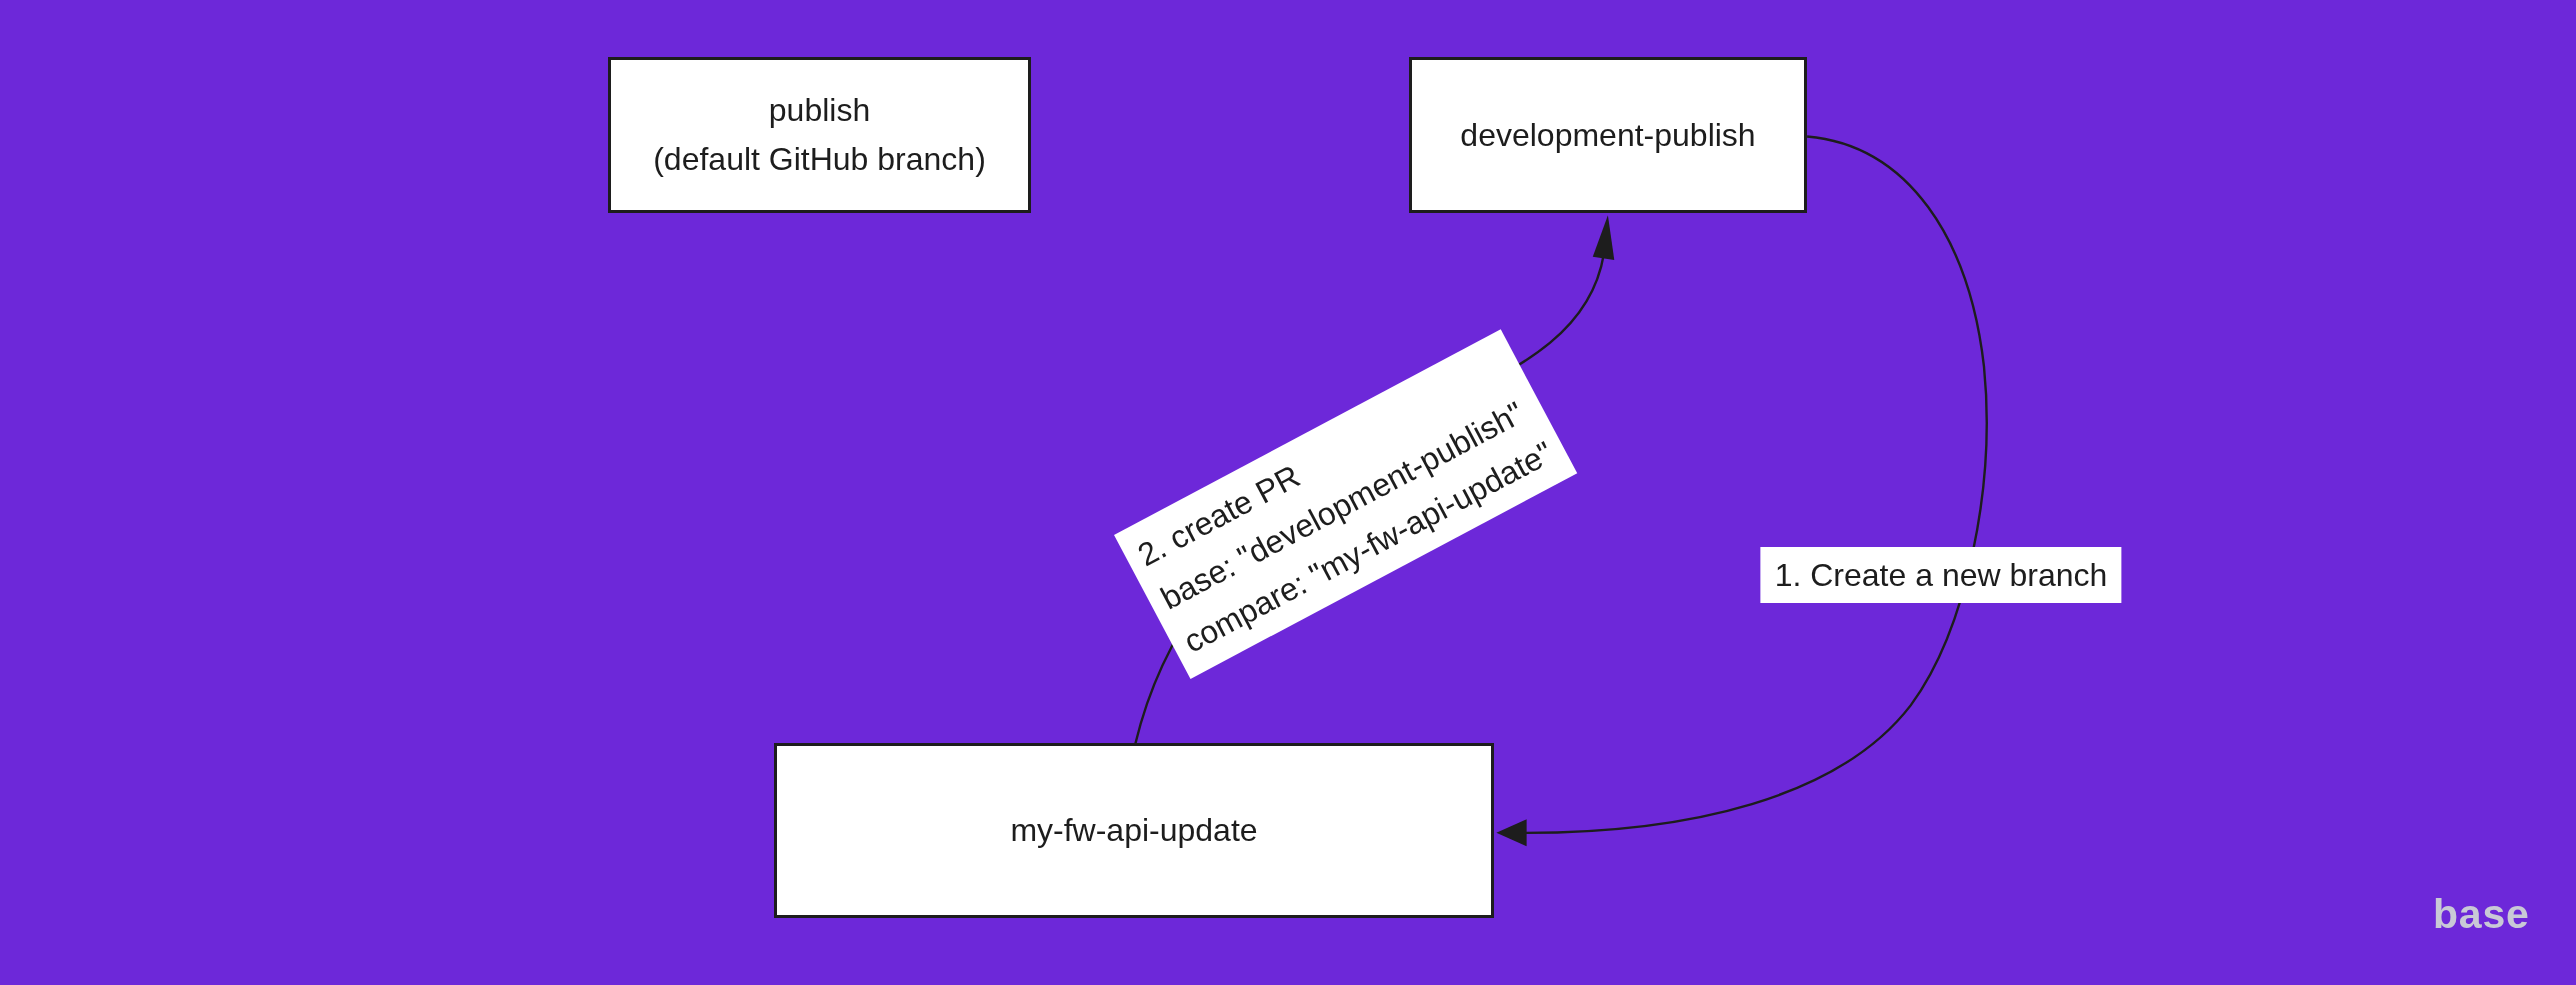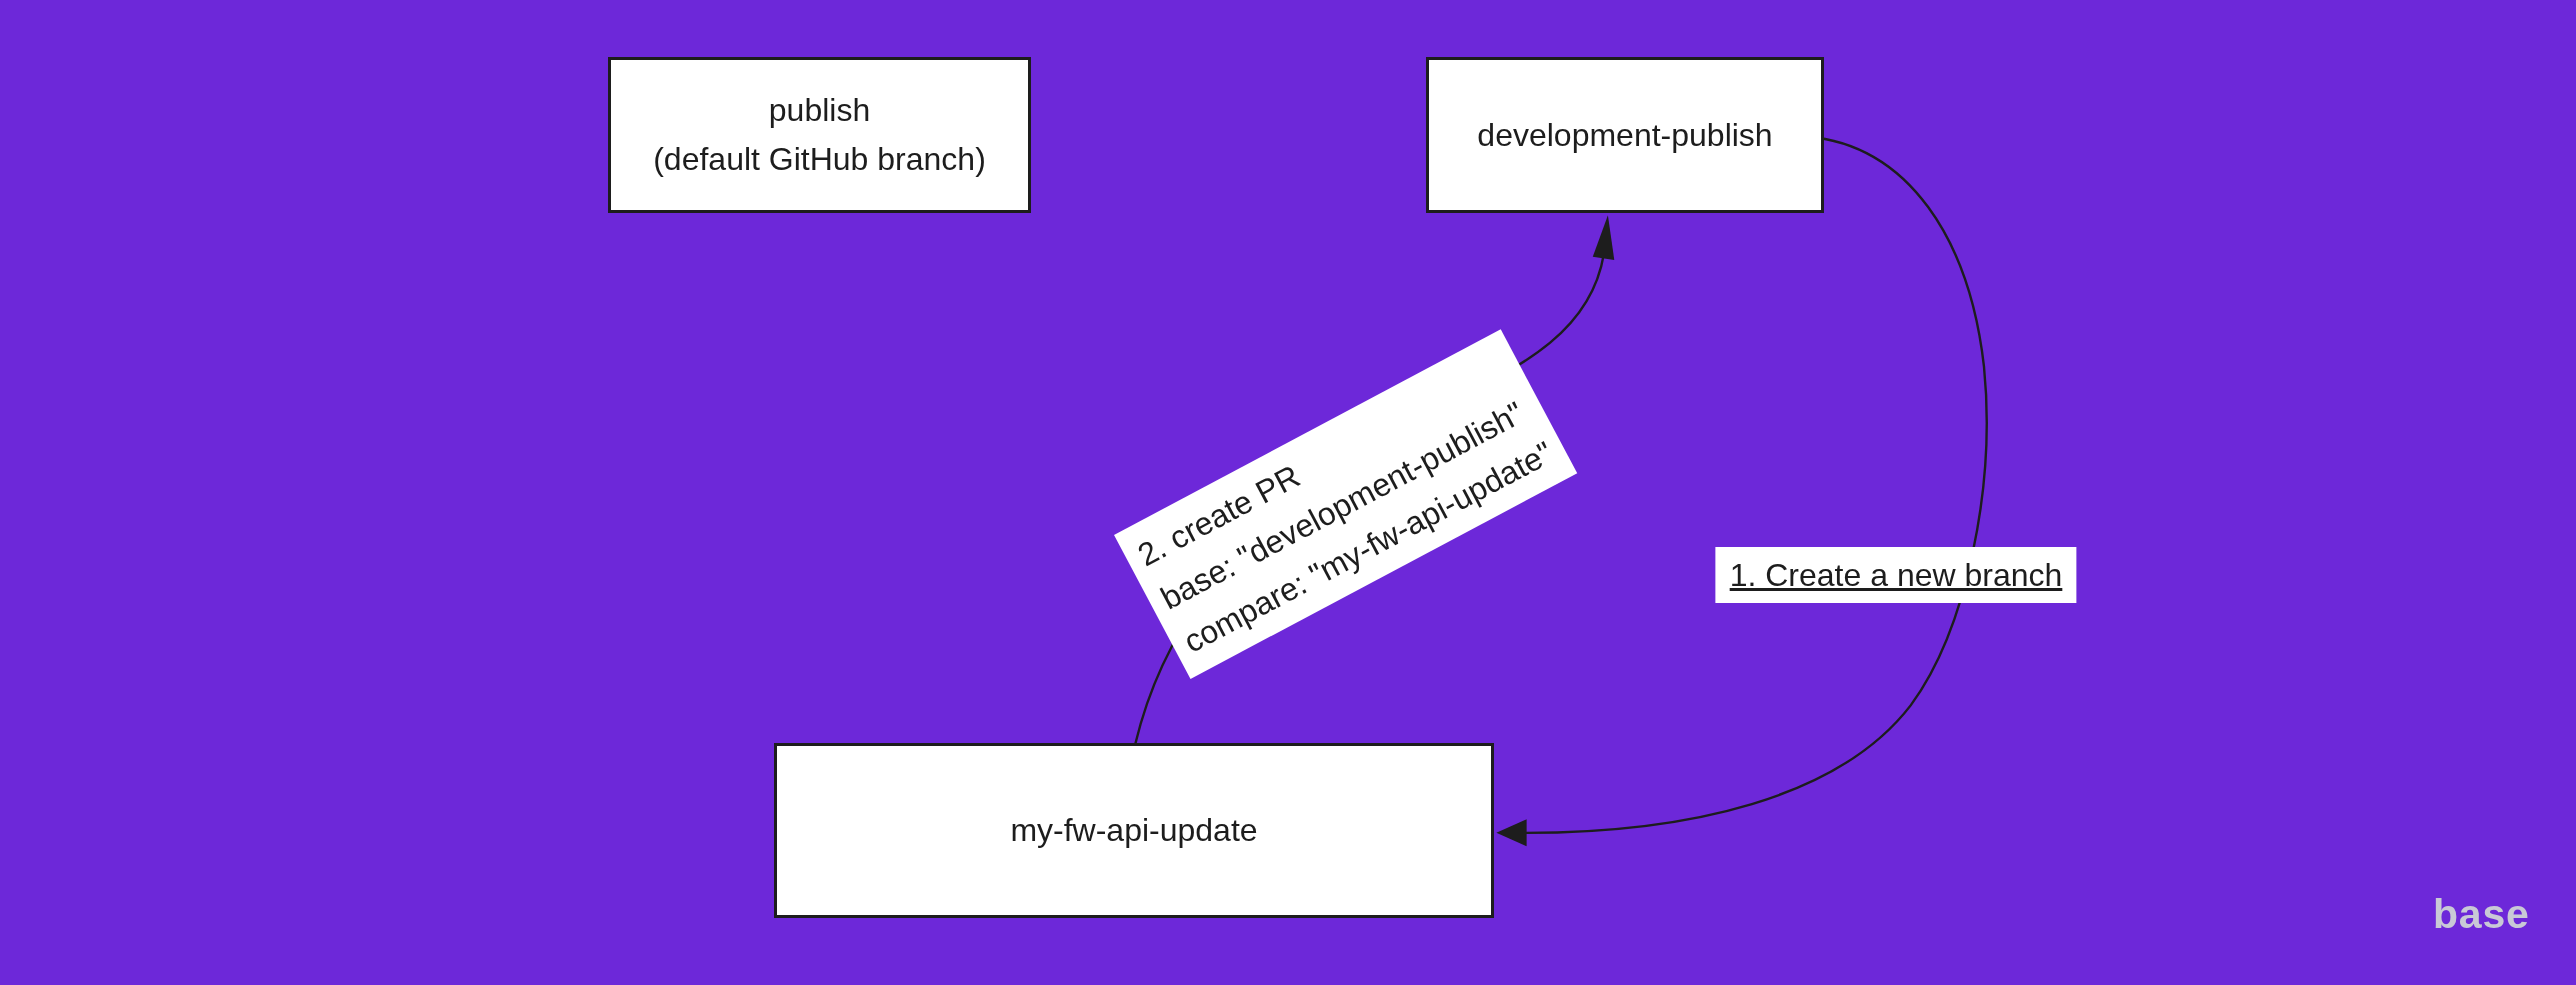--- a/index.html
+++ b/index.html
@@ -11,28 +11,28 @@
   svg.connector-layer path{fill:none;stroke:#1d1d1d;stroke-width:3px;}
   svg.connector-layer polygon{fill:#1d1d1d;stroke:none;}
 
   .node{
     position:absolute;box-sizing:border-box;background:#ffffff;border:3.2px solid #1d1d1d;
     display:flex;align-items:center;justify-content:center;text-align:center;
     font-size:32px;line-height:49px;
   }
   .node .node-label{white-space:pre-line;}
   .node-publish{left:608px;top:57px;width:423px;height:156px;}
-  .node-development-publish{left:1409px;top:57px;width:398px;height:156px;margin-left:17px;}
+  .node-development-publish{left:1409px;top:57px;width:398px;height:156px;}
   .node-my-fw-api-update{left:774px;top:743px;width:720px;height:175px;}
 
   .edge-label{
     position:absolute;background:#ffffff;font-size:32px;line-height:40px;white-space:nowrap;
   }
   .edge-label-create-branch{
-    left:1896px;top:575px;transform:translate(-50%,-50%);padding:8px 14.3px;text-decoration:underline;
+    left:1941px;top:575px;transform:translate(-50%,-50%);padding:8px 14.3px;
   }
   .edge-label-create-pr{
     left:1114px;top:535px;transform:rotate(-28deg);transform-origin:0 0;
     padding:8px 12.7px;line-height:49px;text-align:left;
   }
   .watermark{
     position:absolute;left:2433px;top:891px;
     font-size:41px;font-weight:700;letter-spacing:0.8px;color:#c9c9d6;
   }
 </style>

